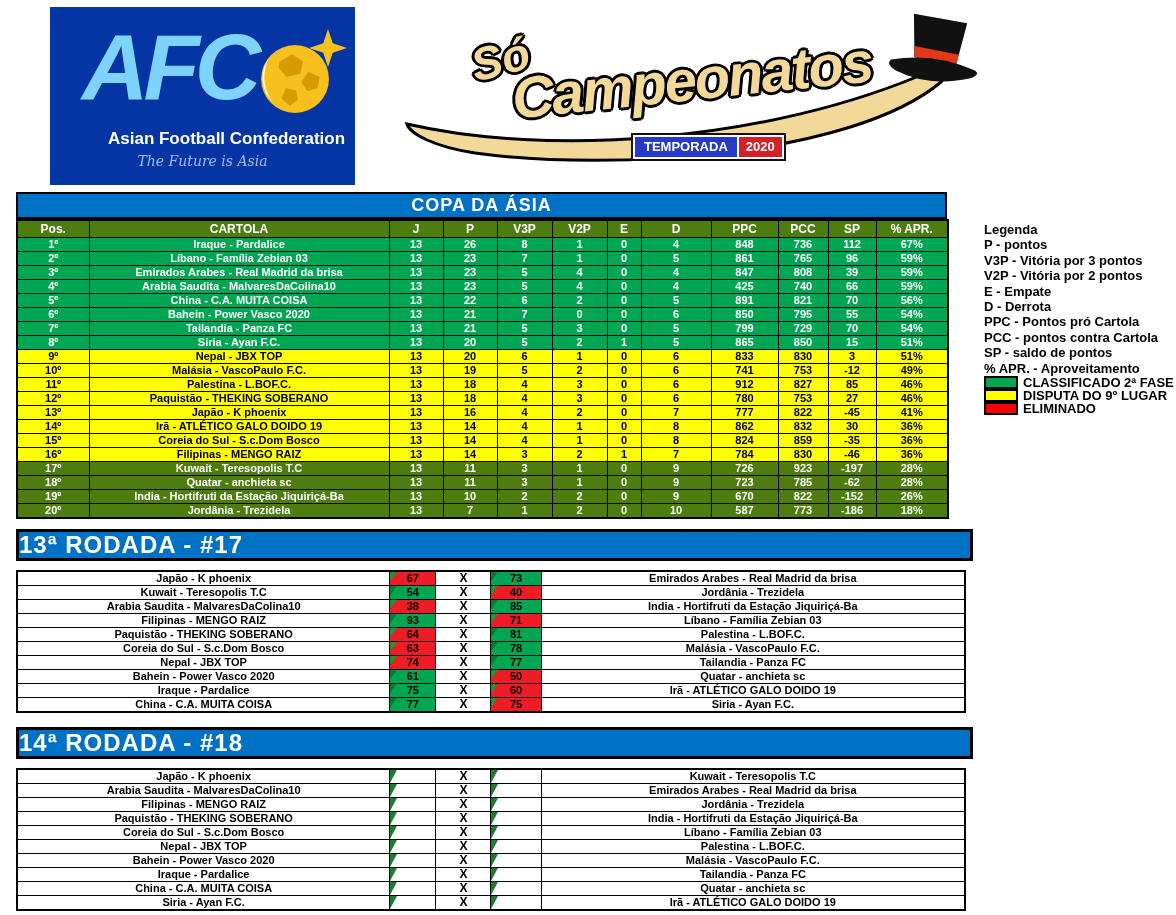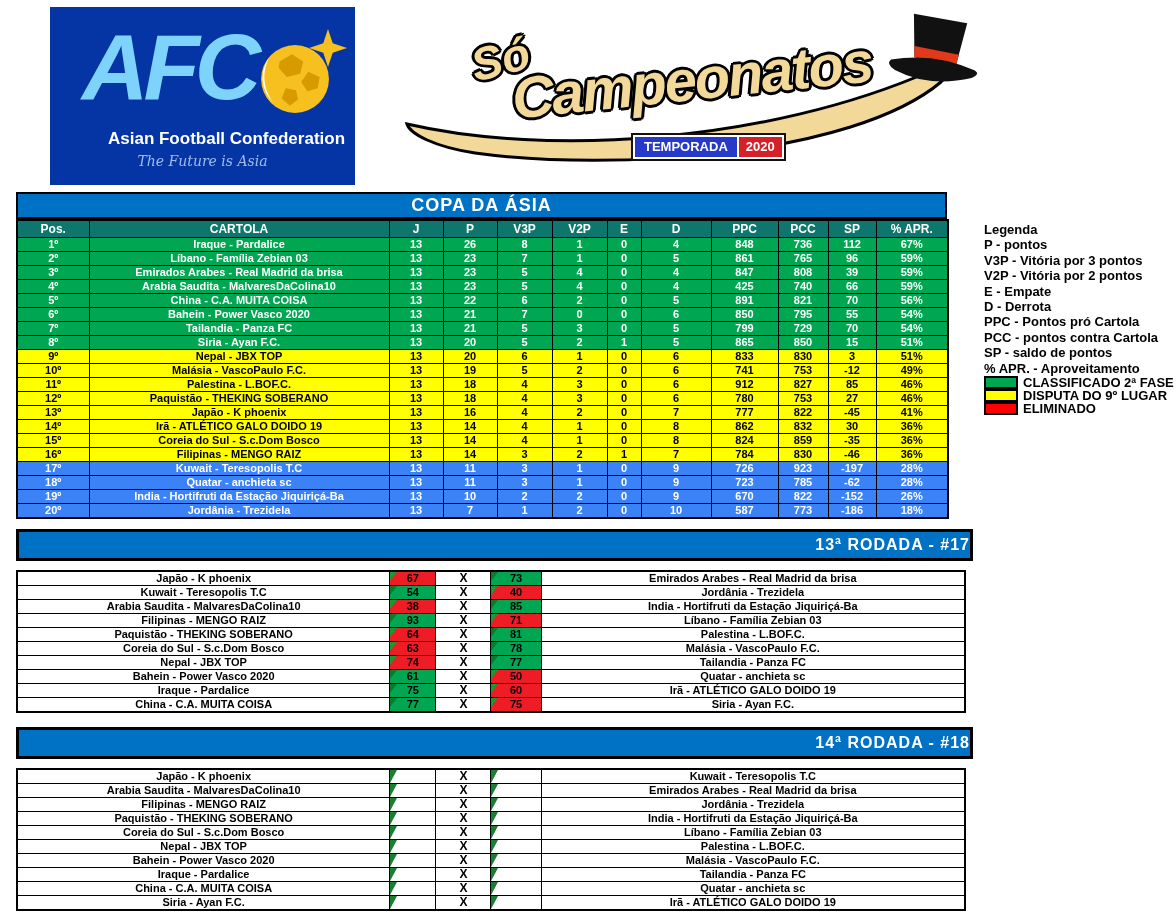--- a/index.html
+++ b/index.html
@@ -30,41 +30,41 @@
              font-size:13px;font-weight:bold;color:#fff;line-height:16px;}
   .soc-badge .b1{background:#2739C8;padding:2px 9px;border:2px solid #fff;}
   .soc-badge .b2{background:#D5202A;padding:2px 7px;border:2px solid #fff;border-left:none;}
 
   
   .copa-title{position:absolute;left:16px;top:192px;width:931px;height:27px;box-sizing:border-box;
               background:#0072C6;border:2px solid #000;color:#fff;text-align:center;
               font-size:18px;font-weight:bold;letter-spacing:1px;line-height:23px;}
   table{border-collapse:collapse;table-layout:fixed;}
   .standings{position:absolute;left:16px;top:219px;width:931px;border:2px solid #000;}
-  .standings th{background:#0f766e;color:#fff;font-size:12px;font-weight:bold;height:16px;
+  .standings th{background:#4d7c0f;color:#fff;font-size:12px;font-weight:bold;height:16px;
                 border:1px solid #000;padding:0;white-space:nowrap;overflow:hidden;}
   .standings td{border:1px solid #000;padding:0;height:13px;line-height:13px;font-size:11px;
                 font-weight:bold;text-align:center;white-space:nowrap;overflow:hidden;}
   .row-green td{background:#00A651;color:#fff;}
   .row-yellow td{background:#FFFF00;color:#000;}
-  .row-red td{background:#3b82f6;color:#fff;}
+  .row-red td{background:#4d7c0f;color:#fff;}
 
   
   .legend{position:absolute;left:984px;top:222px;color:#000;font-weight:bold;font-size:13px;
           line-height:15.4px;white-space:nowrap;}
   .status-row{display:flex;align-items:center;height:13px;}
   .swatch{width:34px;height:13px;border:2px solid #000;box-sizing:border-box;margin-right:5px;flex:none;}
   .status-label{font-size:13px;}
 
   
   .round{position:absolute;left:16px;width:957px;}
   #round-0{top:529px;}
   #round-1{top:727px;}
   .round-bar{height:32px;box-sizing:border-box;background:#0072C6;border:3px solid #000;color:#fff;
-             text-align:right;font-size:16px;font-weight:bold;letter-spacing:1px;line-height:25px;}
+             text-align:left;font-size:24px;font-weight:bold;letter-spacing:1px;line-height:25px;}
   .fixtures{width:950px;margin-top:9px;border:2px solid #000;background:#fff;}
   .fixtures td{border:1px solid #000;padding:0;height:13px;line-height:13px;font-size:11px;
                font-weight:bold;text-align:center;color:#000;white-space:nowrap;overflow:hidden;}
   .fixtures .vsx{font-size:12px;}
   .score{position:relative;}
   .s-win{background:#00A651;color:#fff;}
   .s-loss{background:#EE1C25;color:#fff;}
   .s-empty{background:#fff;}
   .corner{position:absolute;left:0;top:0;width:0;height:0;
           border-top:9px solid #1E9634;border-right:7px solid transparent;}

